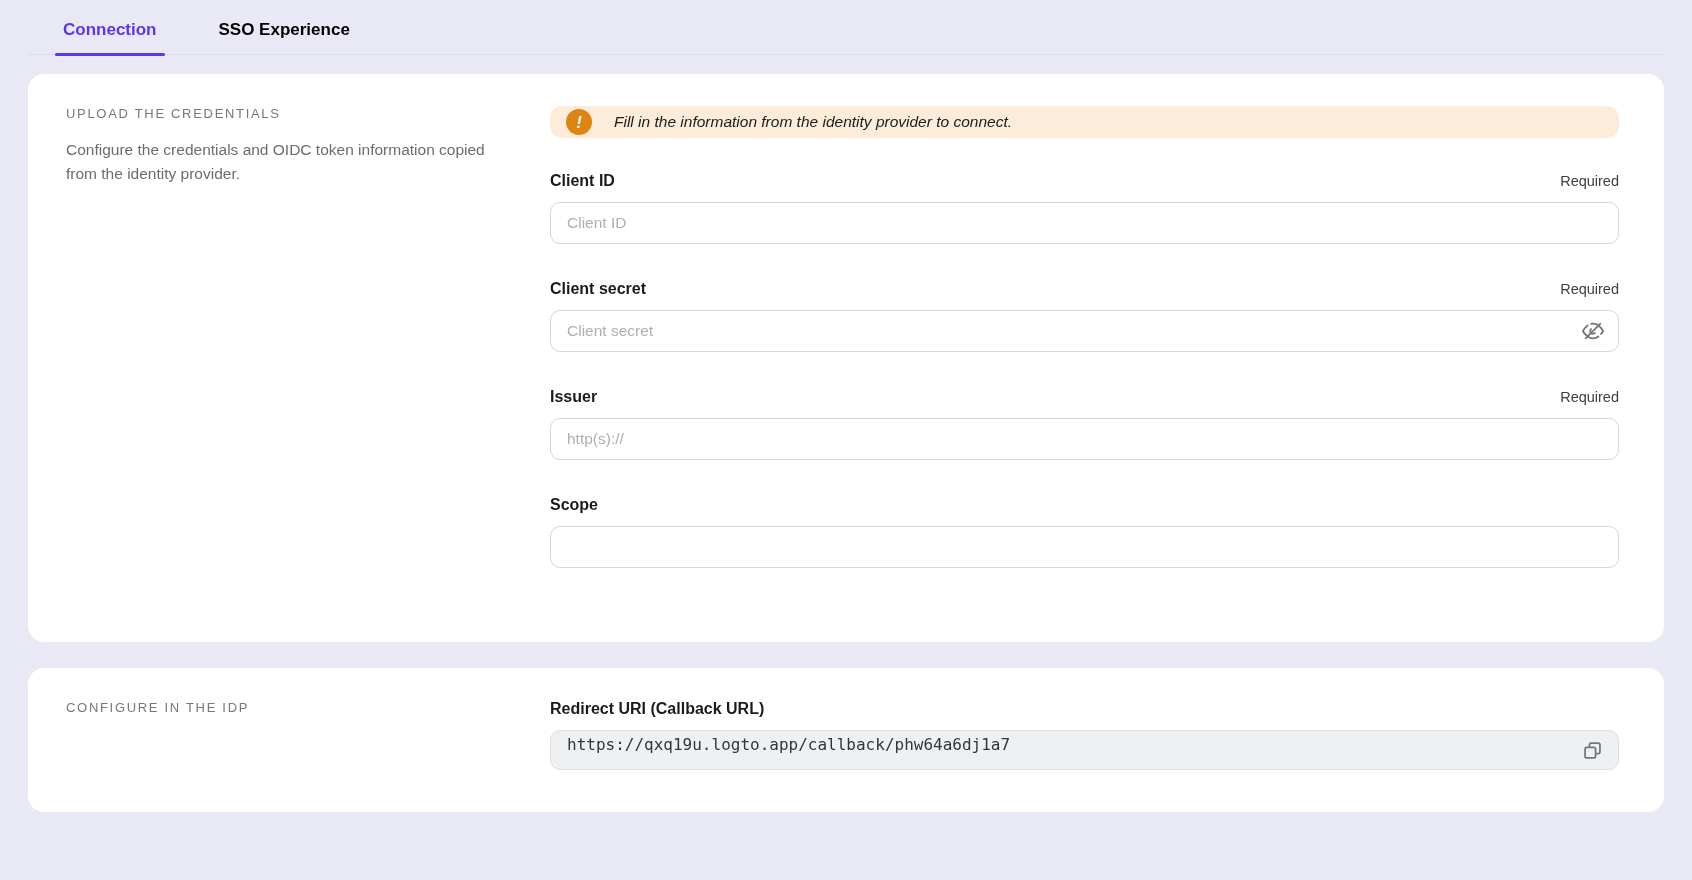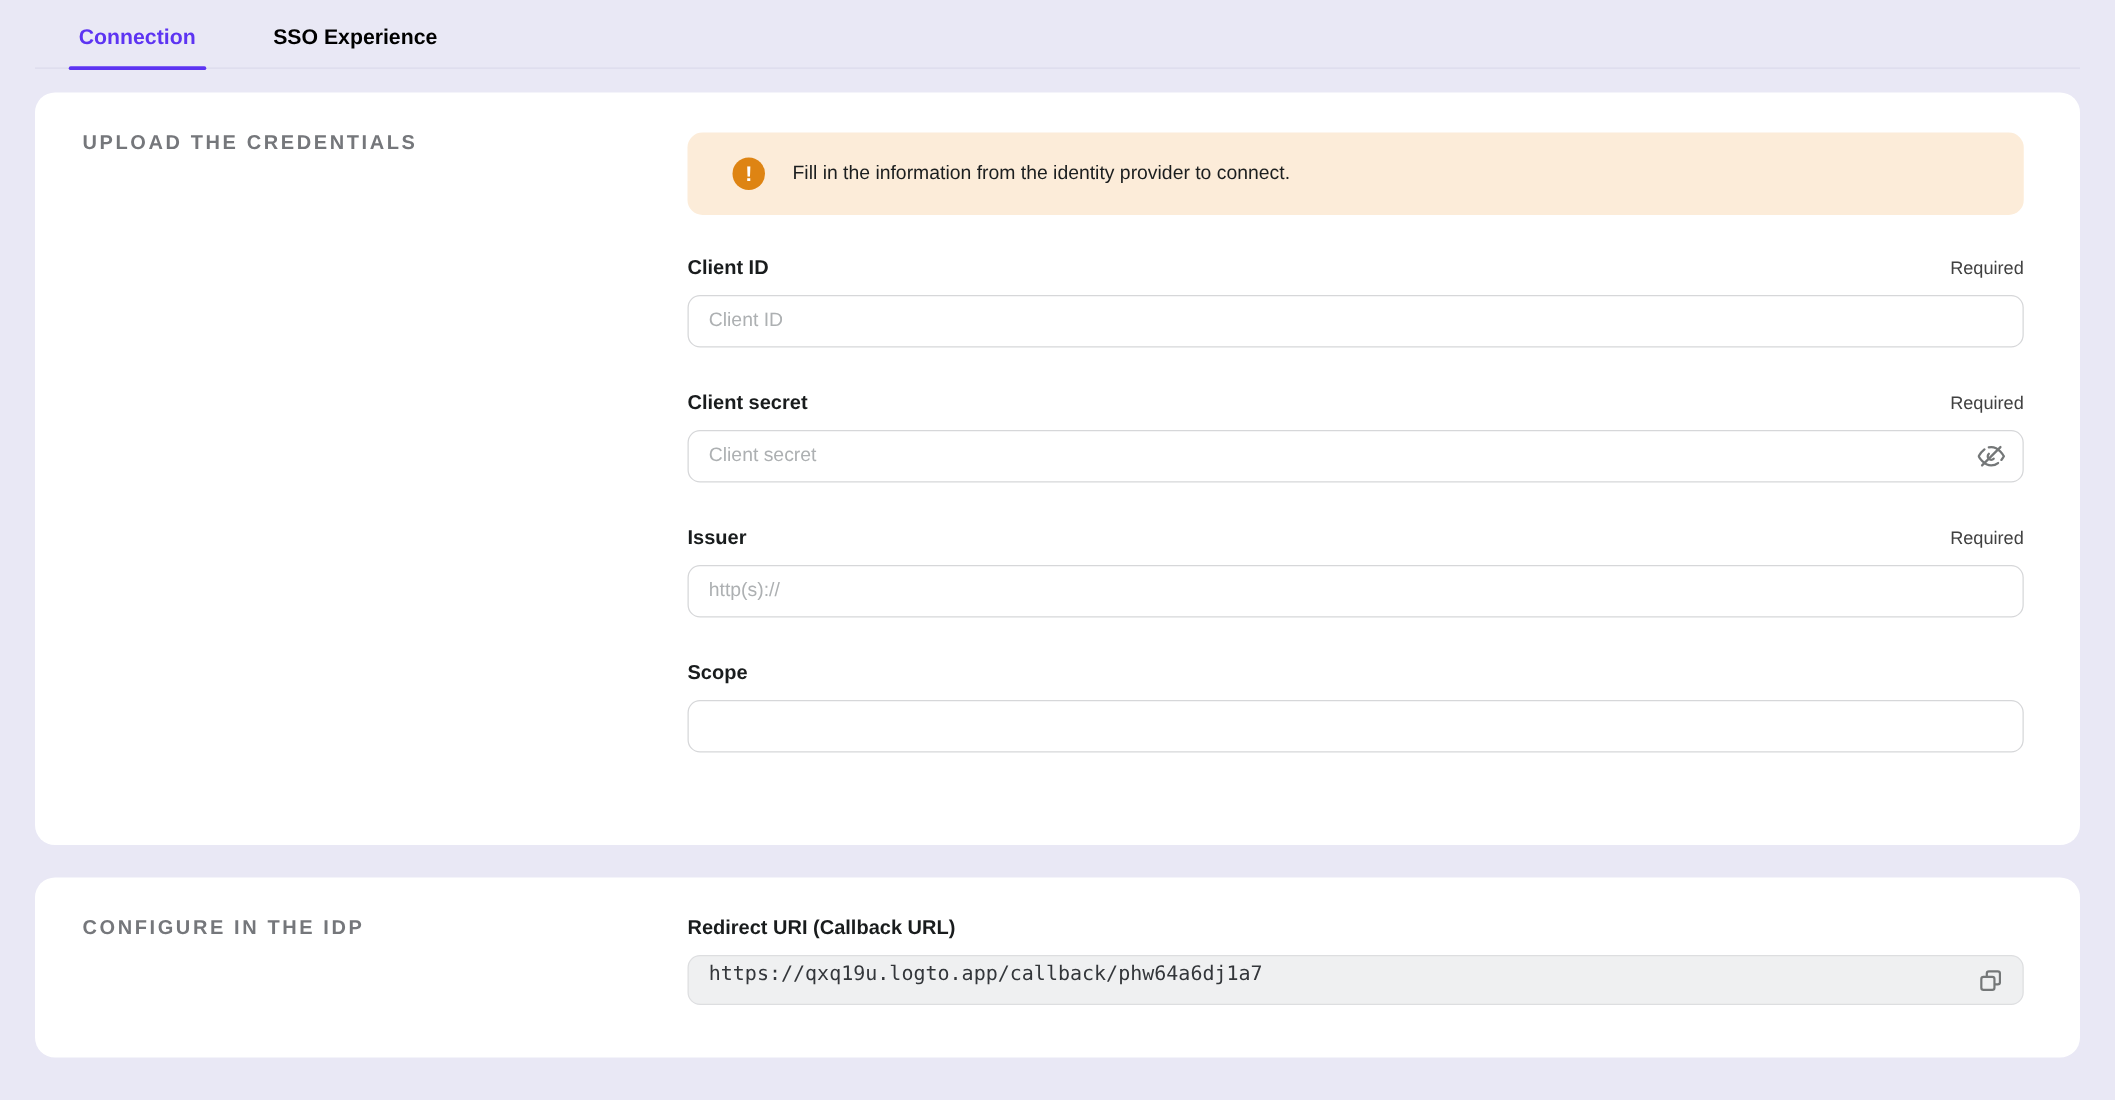--- a/index.html
+++ b/index.html
@@ -47,43 +47,44 @@
     display: flex;
   }
   .card.card-idp {
     margin-top: 26px;
     padding-bottom: 42px;
   }
   .col-left { flex: 0 0 434px; }
   .col-right { flex: 1; margin-left: 50px; min-width: 0; }
 
   .section-title {
-    font-size: 16px;
-    font-weight: 700;
+    font-size: 13px;
+    font-weight: 400;
     letter-spacing: 0.13em;
     color: #75777b;
     text-transform: uppercase;
   }
   .section-desc {
     margin-top: 17px;
     font-size: 15.5px;
     line-height: 1.58;
     color: #696d71;
     max-width: 426px;
   }
 
   
   .alert {
     display: flex;
     align-items: center;
     background: #fcecd9;
     border-radius: 12px;
-    height: 66px;
-    padding: 0 36px;
+    height: 32px;
+    padding: 0 16px;
     margin-bottom: 34px;
+    font-style: italic;
   }
   .alert-icon {
     flex: 0 0 auto;
     width: 26px; height: 26px;
     border-radius: 50%;
     background: #de8413;
     color: #ffffff;
     display: flex;
     align-items: center;
     justify-content: center;
@@ -180,20 +181,21 @@
       <span>Connection</span>
     </div>
     <div class="tab">
       <span>SSO Experience</span>
     </div>
   </div>
 
   <div class="card">
     <div class="col-left">
       <div class="section-title">UPLOAD THE CREDENTIALS</div>
+      <p class="section-desc">Configure the credentials and OIDC token information copied from the identity provider.</p>
     </div>
 
     <div class="col-right">
 
       <div class="alert">
         <span class="alert-icon"></span>
         <span class="alert-text">Fill in the information from the identity provider to connect.</span>
       </div>
 
       <div class="field">

